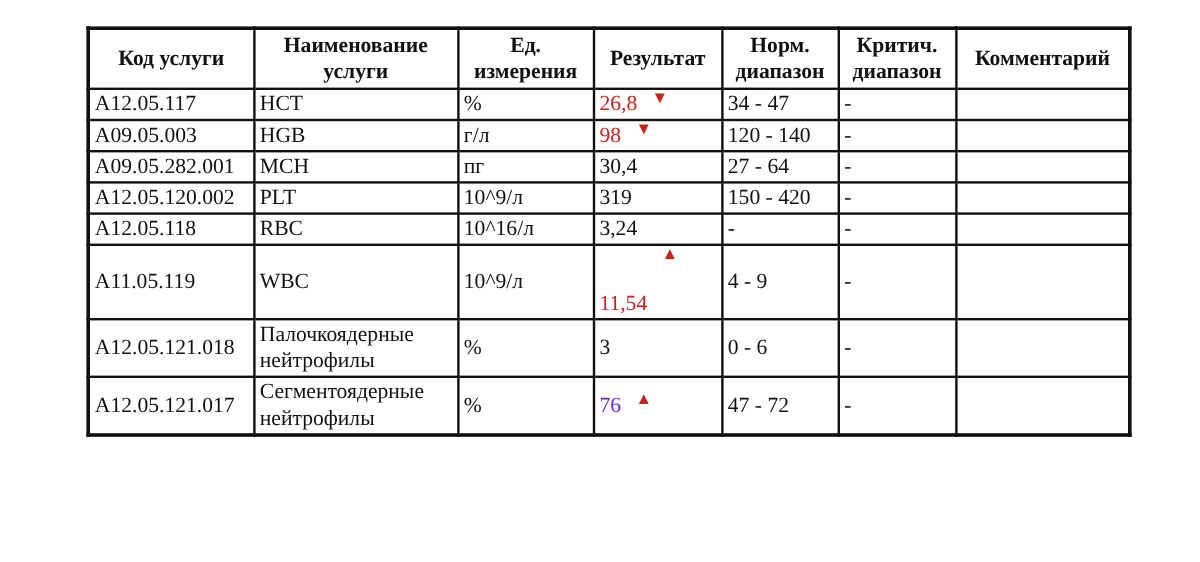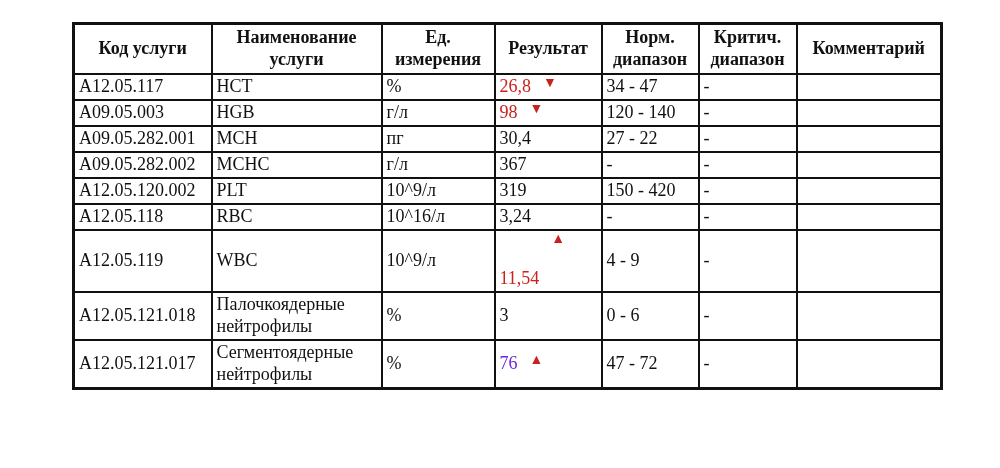--- a/index.html
+++ b/index.html
@@ -108,34 +108,21 @@
       </tr>
       <tr>
         <td>А09.05.282.001</td>
         <td>MCH</td>
         <td>пг</td>
         <td>
           <span class="result-flex">
             <span>30,4</span>
           </span>
         </td>
-        <td>27 - 22</td>
-        <td>-</td>
-        <td></td>
-      </tr>
-      <tr>
-        <td>А09.05.282.002</td>
-        <td>MCHC</td>
-        <td>г/л</td>
-        <td>
-          <span class="result-flex">
-            <span>367</span>
-          </span>
-        </td>
-        <td>-</td>
+        <td>27 - 64</td>
         <td>-</td>
         <td></td>
       </tr>
       <tr>
         <td>А12.05.120.002</td>
         <td>PLT</td>
         <td>10^9/л</td>
         <td>
           <span class="result-flex">
             <span>319</span>
@@ -152,21 +139,21 @@
         <td>
           <span class="result-flex">
             <span>3,24</span>
           </span>
         </td>
         <td>-</td>
         <td>-</td>
         <td></td>
       </tr>
       <tr>
-        <td>А12.05.119</td>
+        <td>А11.05.119</td>
         <td>WBC</td>
         <td>10^9/л</td>
         <td>
           <span class="result-flex">
             <span style="color: rgb(201, 33, 30); margin-top: 36px;">11,54</span>
             <span class="flag-icon" style="color: rgb(201, 33, 30);">▲</span>
           </span>
         </td>
         <td>4 - 9</td>
         <td>-</td>

